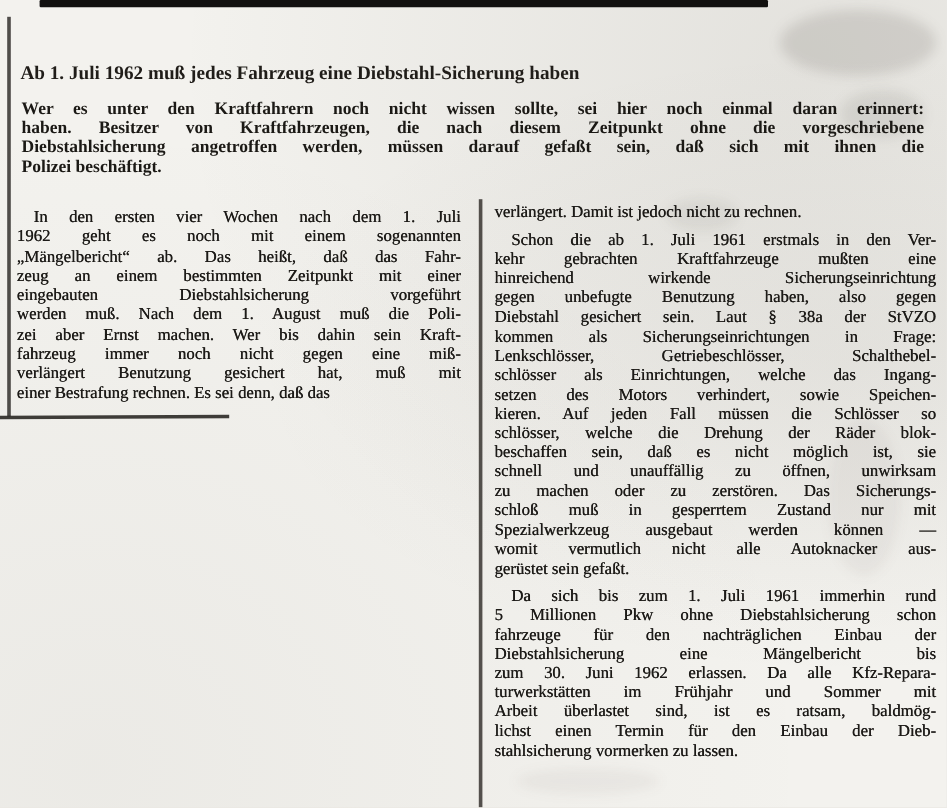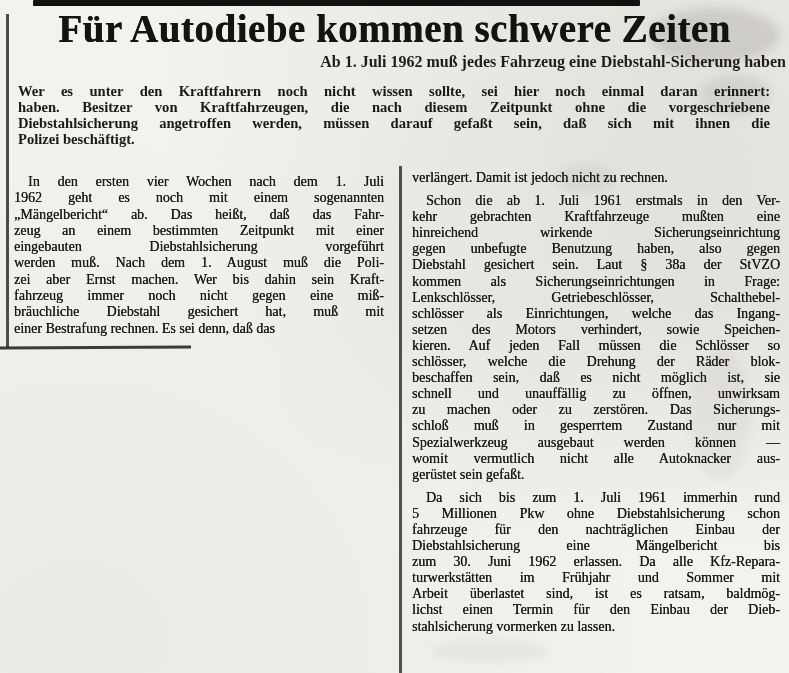--- a/index.html
+++ b/index.html
@@ -23,22 +23,22 @@
   .col-divider { position: absolute; left: 399px; top: 166px; width: 2.5px; height: 507px; background: rgba(38,35,31,0.78); }
   .cut-rule { position: absolute; left: 0; top: 346px; width: 191px; height: 2.5px; background: rgba(30,28,25,0.85); transform: rotate(-0.25deg); }
   
   .headline {
     position: absolute; left: 17px; top: 6px; width: 755px;
     text-align: center; font-size: 39px; font-weight: bold;
     letter-spacing: 0.5px; white-space: nowrap; color: #15130f;
     text-shadow: 0.4px 0 0 #15130f;
   }
   .subhead {
-    position: absolute; left: 31px; top: 53px; width: 755px;
-    text-align: right; font-size: 16px; font-weight: bold;
+    position: absolute; left: 17px; top: 53px; width: 755px;
+    text-align: left; font-size: 16px; font-weight: bold;
     white-space: nowrap; color: #201d19;
   }
   
   .lead {
     position: absolute; left: 18px; top: 83px; width: 752px;
     font-size: 14.6px; font-weight: bold; line-height: 16px; color: #1b1915;
   }
   
   .col-left {
     position: absolute; left: 14px; top: 174px; width: 370px;
@@ -71,41 +71,40 @@
   <div class="left-rule"></div>
   <div class="col-divider"></div>
   <div class="cut-rule"></div>
 
   <div class="smudge s1"></div>
   <div class="smudge s2"></div>
   <div class="smudge s3"></div>
   <div class="smudge s4"></div>
   <div class="smudge s5"></div>
 
-  <h1 class="headline">Für Autodiebe kommen schwere Zeiten</h1>
   <h2 class="subhead">Ab 1. Juli 1962 muß jedes Fahrzeug eine Diebstahl-Sicherung haben</h2>
 
   <div class="lead para">
       <div class="tline">Wer es unter den Kraftfahrern noch nicht wissen sollte, sei hier noch einmal daran erinnert:</div>
       <div class="tline">haben. Besitzer von Kraftfahrzeugen, die nach diesem Zeitpunkt ohne die vorgeschriebene</div>
       <div class="tline">Diebstahlsicherung angetroffen werden, müssen darauf gefaßt sein, daß sich mit ihnen die</div>
       <div class="tline tline-last">Polizei beschäftigt.</div>
     </div>
 
   <div class="col-left">
     <div class="para">
         <div class="tline tline-indent">In den ersten vier Wochen nach dem 1. Juli</div>
         <div class="tline">1962 geht es noch mit einem sogenannten</div>
         <div class="tline">„Mängelbericht“ ab. Das heißt, daß das Fahr-</div>
         <div class="tline">zeug an einem bestimmten Zeitpunkt mit einer</div>
         <div class="tline">eingebauten Diebstahlsicherung vorgeführt</div>
         <div class="tline">werden muß. Nach dem 1. August muß die Poli-</div>
         <div class="tline">zei aber Ernst machen. Wer bis dahin sein Kraft-</div>
         <div class="tline">fahrzeug immer noch nicht gegen eine miß-</div>
-        <div class="tline">bräuchliche Diebstahl gesichert hat, muß mit</div>
+        <div class="tline">verlängert Benutzung gesichert hat, muß mit</div>
         <div class="tline tline-last">einer Bestrafung rechnen. Es sei denn, daß das</div>
       </div>
   </div>
 
   <div class="col-right">
     <div class="para">
         <div class="tline tline-last">verlängert. Damit ist jedoch nicht zu rechnen.</div>
       </div>
     <div class="para">
         <div class="tline tline-indent">Schon die ab 1. Juli 1961 erstmals in den Ver-</div>

